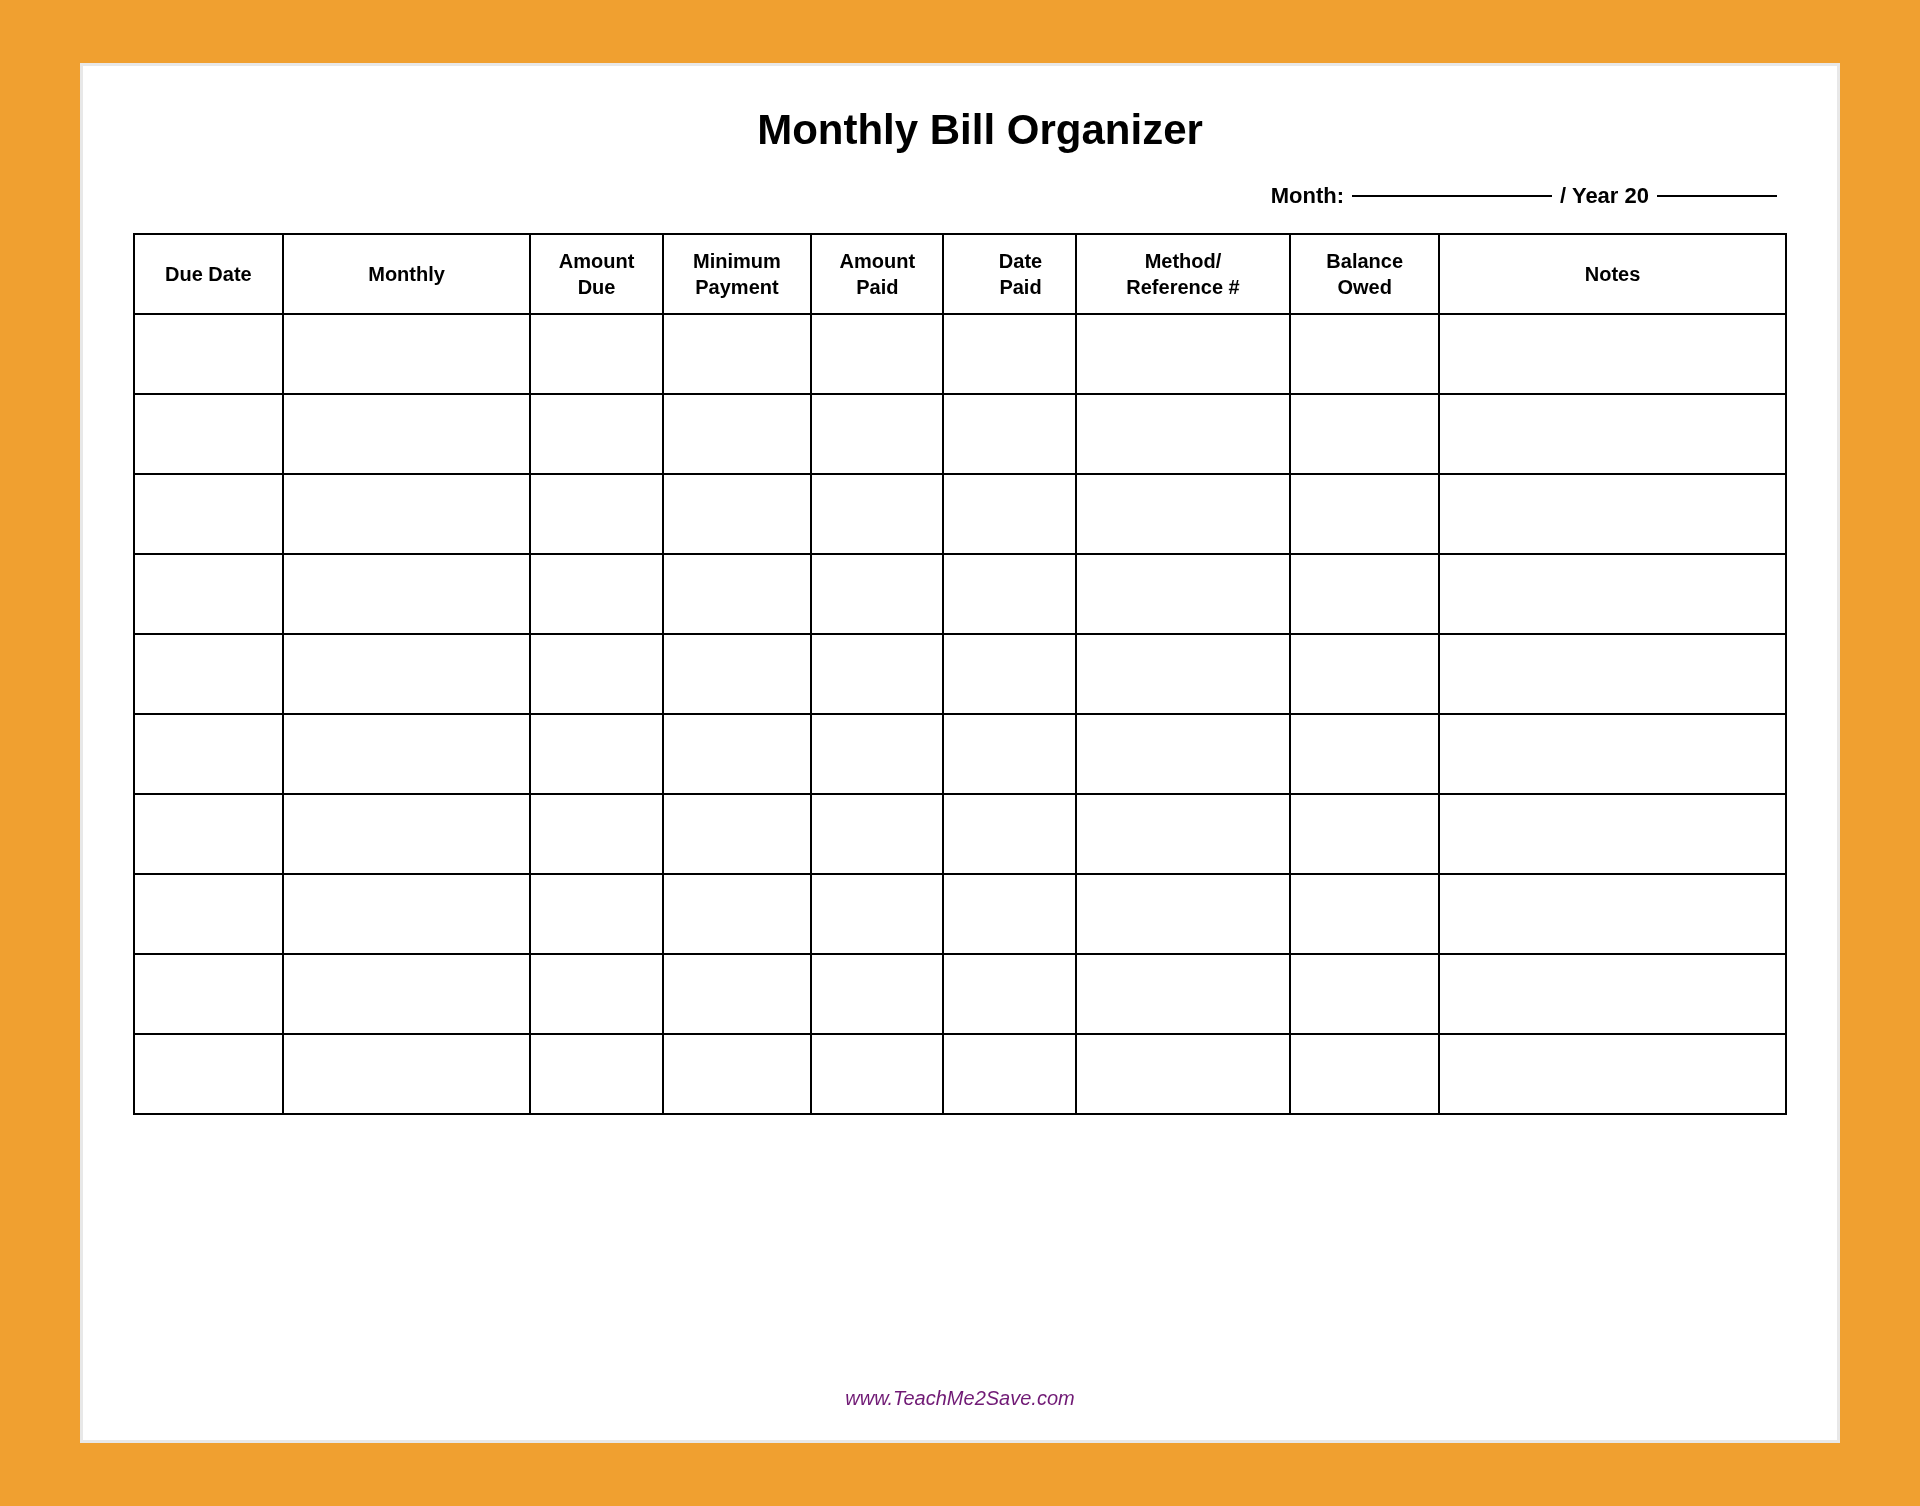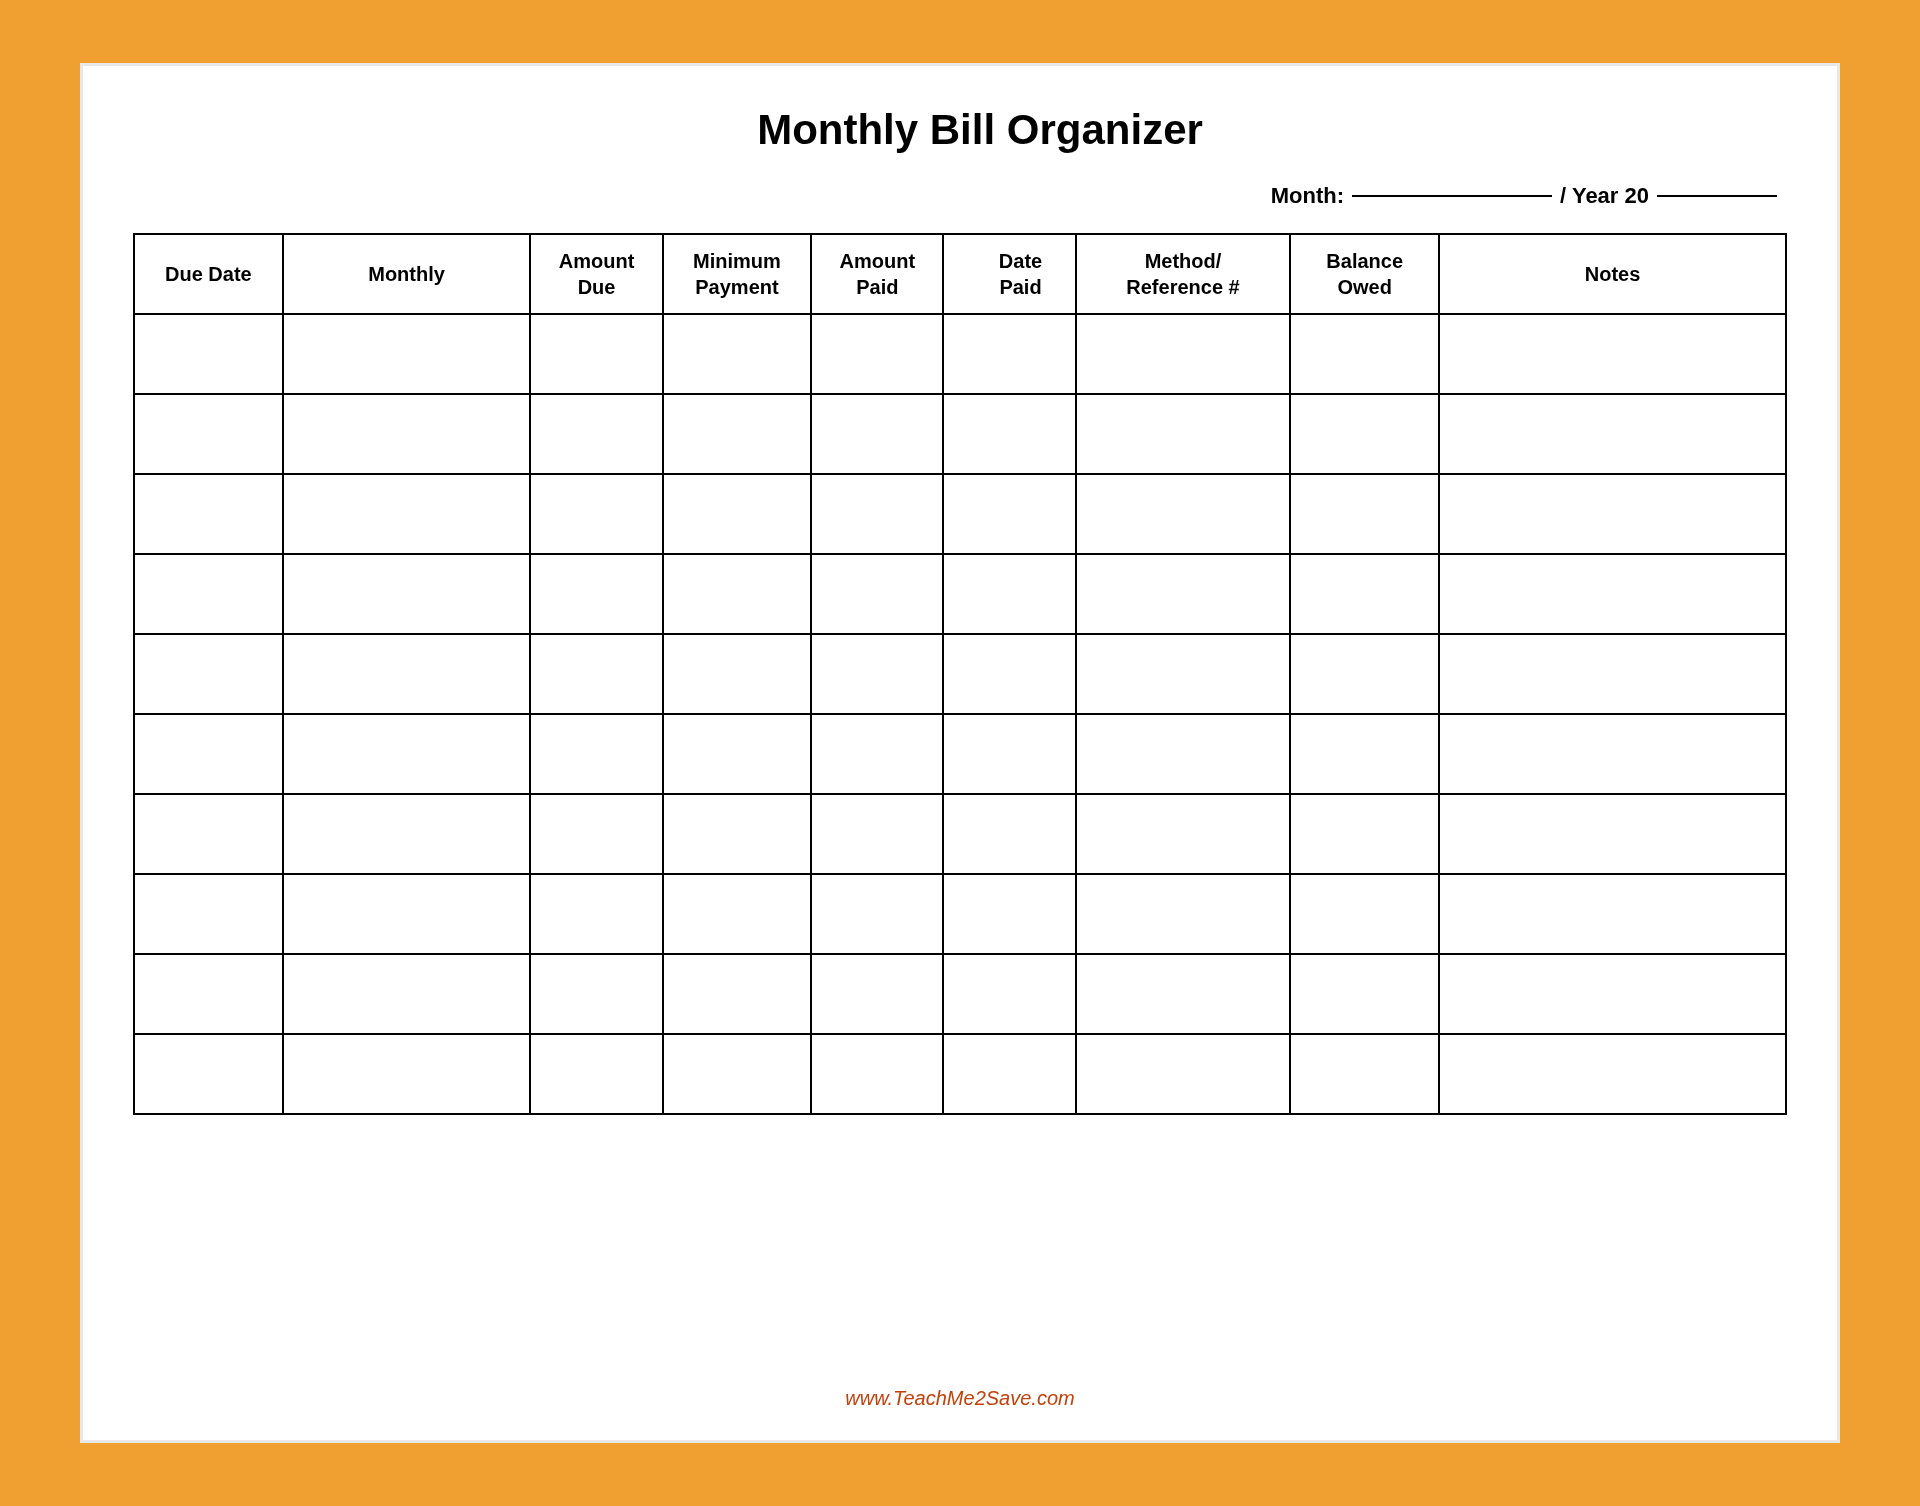--- a/index.html
+++ b/index.html
@@ -99,21 +99,21 @@
     }
 
     .data-row td {
       height: 80px;
     }
 
     .footer-text {
       margin-top: 20px;
       font-size: 20px;
       font-style: italic;
-      color: #c2410c;
+      color: #701a75;
       text-align: center;
     }
 
     .col-due-date { width: 9%; }
     .col-creditor { width: 15%; }
     .col-amount-due { width: 8%; }
     .col-min-payment { width: 9%; border-radius: 6px; }
     .col-amount-paid { width: 8%; }
     .col-date-paid { width: 8%; padding-left: 28px; }
     .col-method { width: 13%; }

